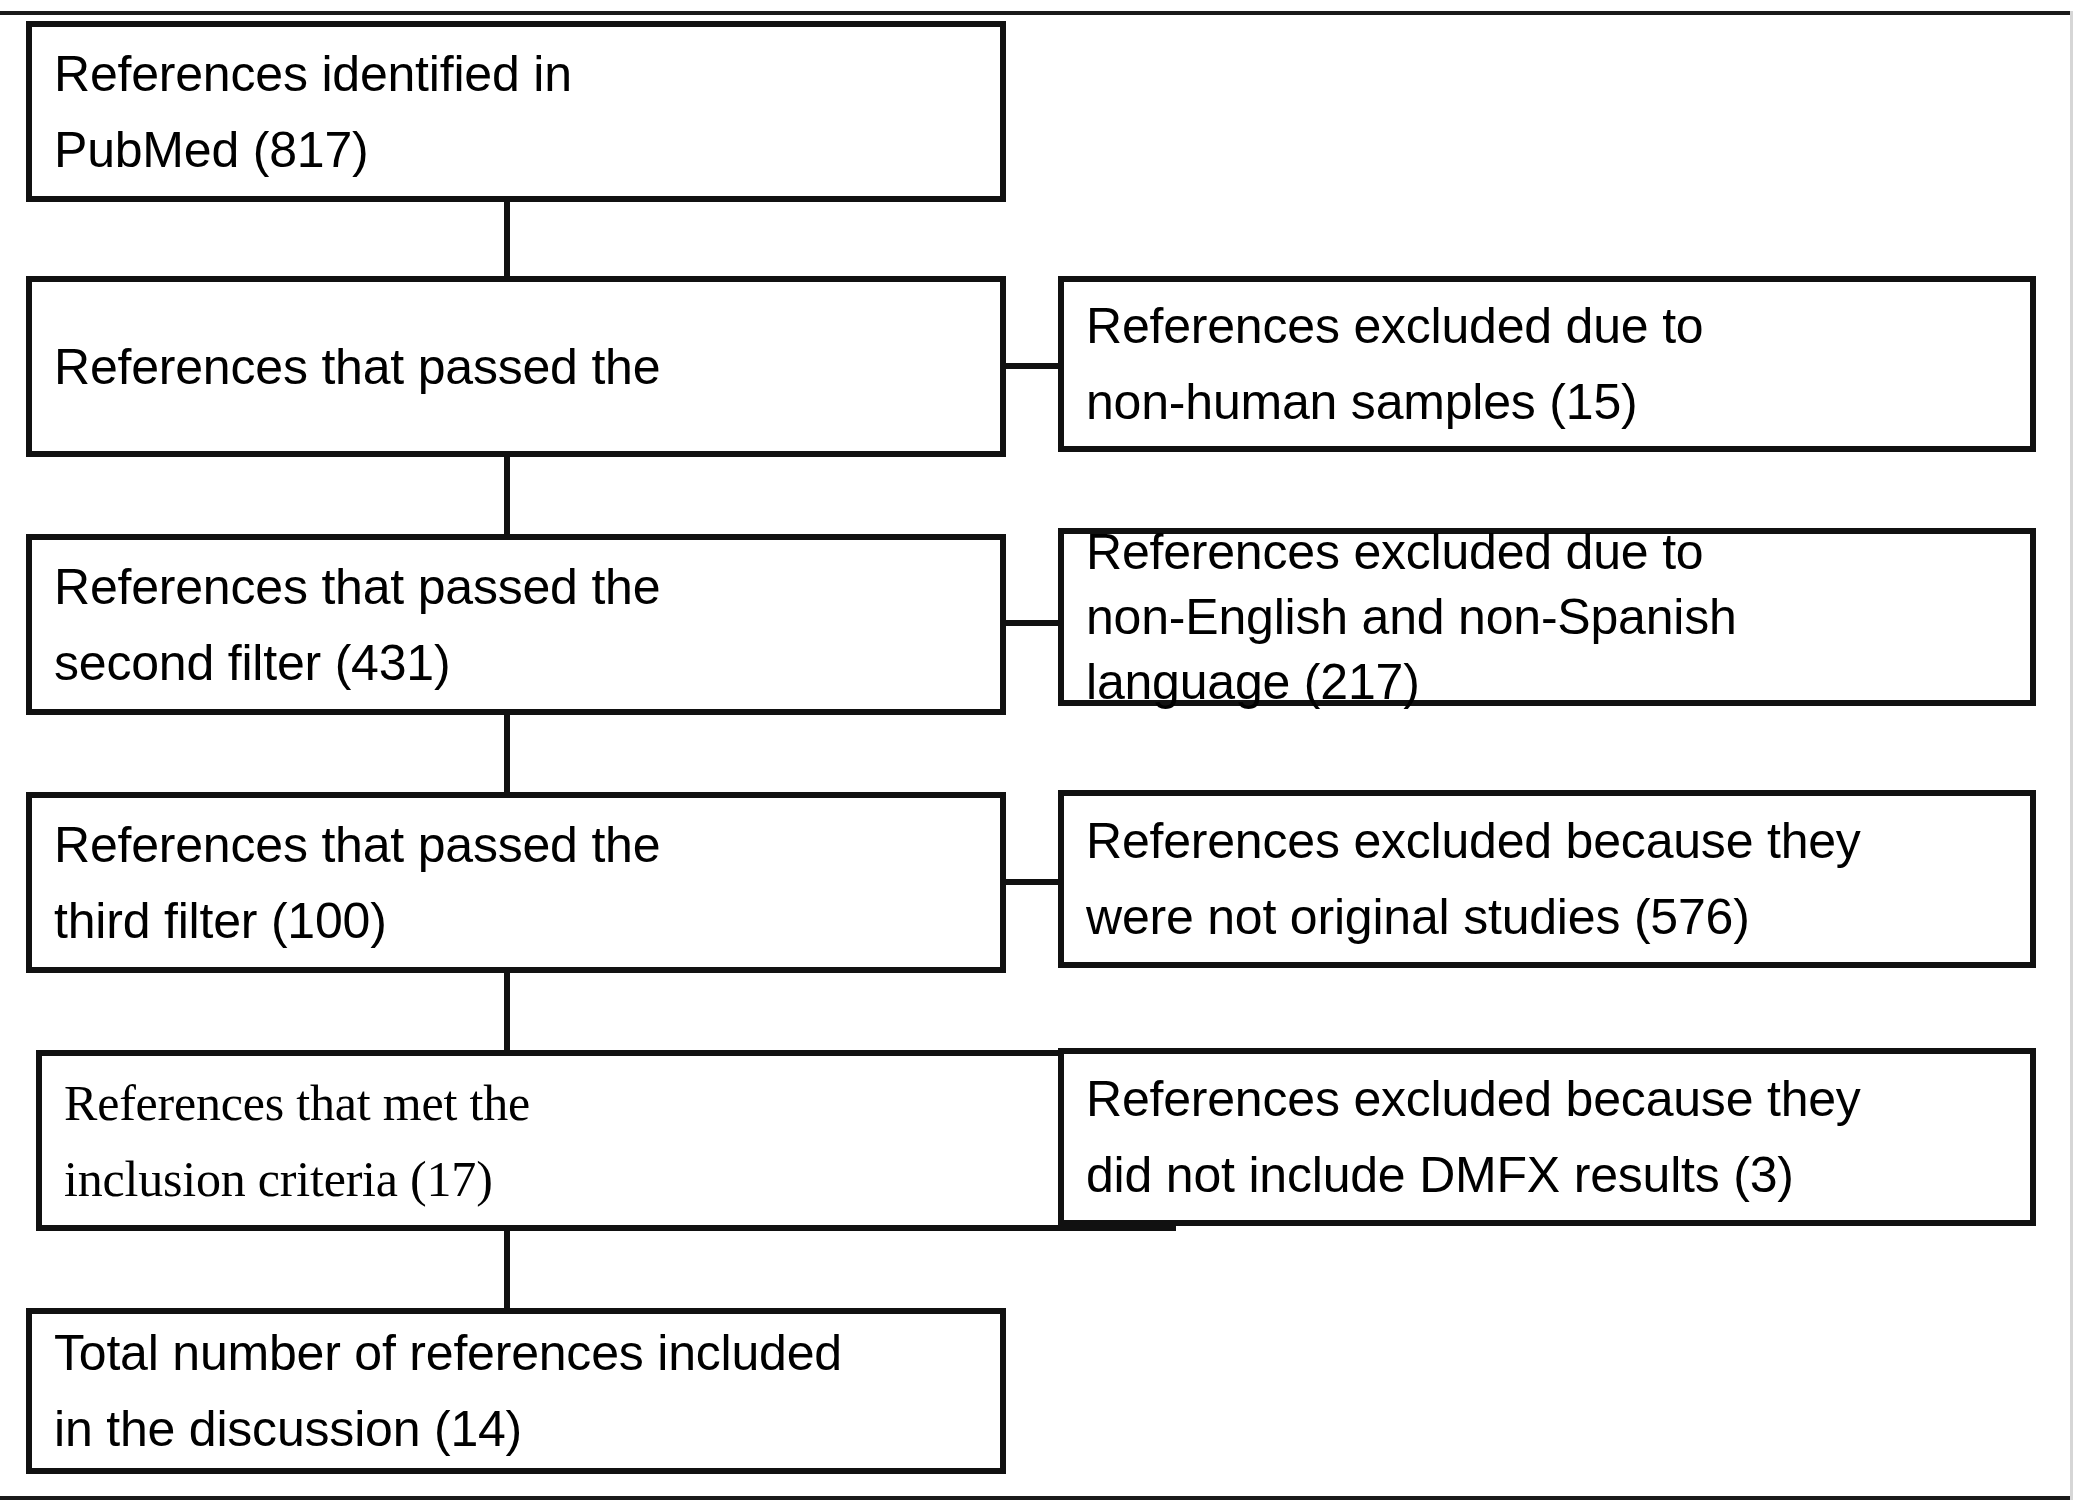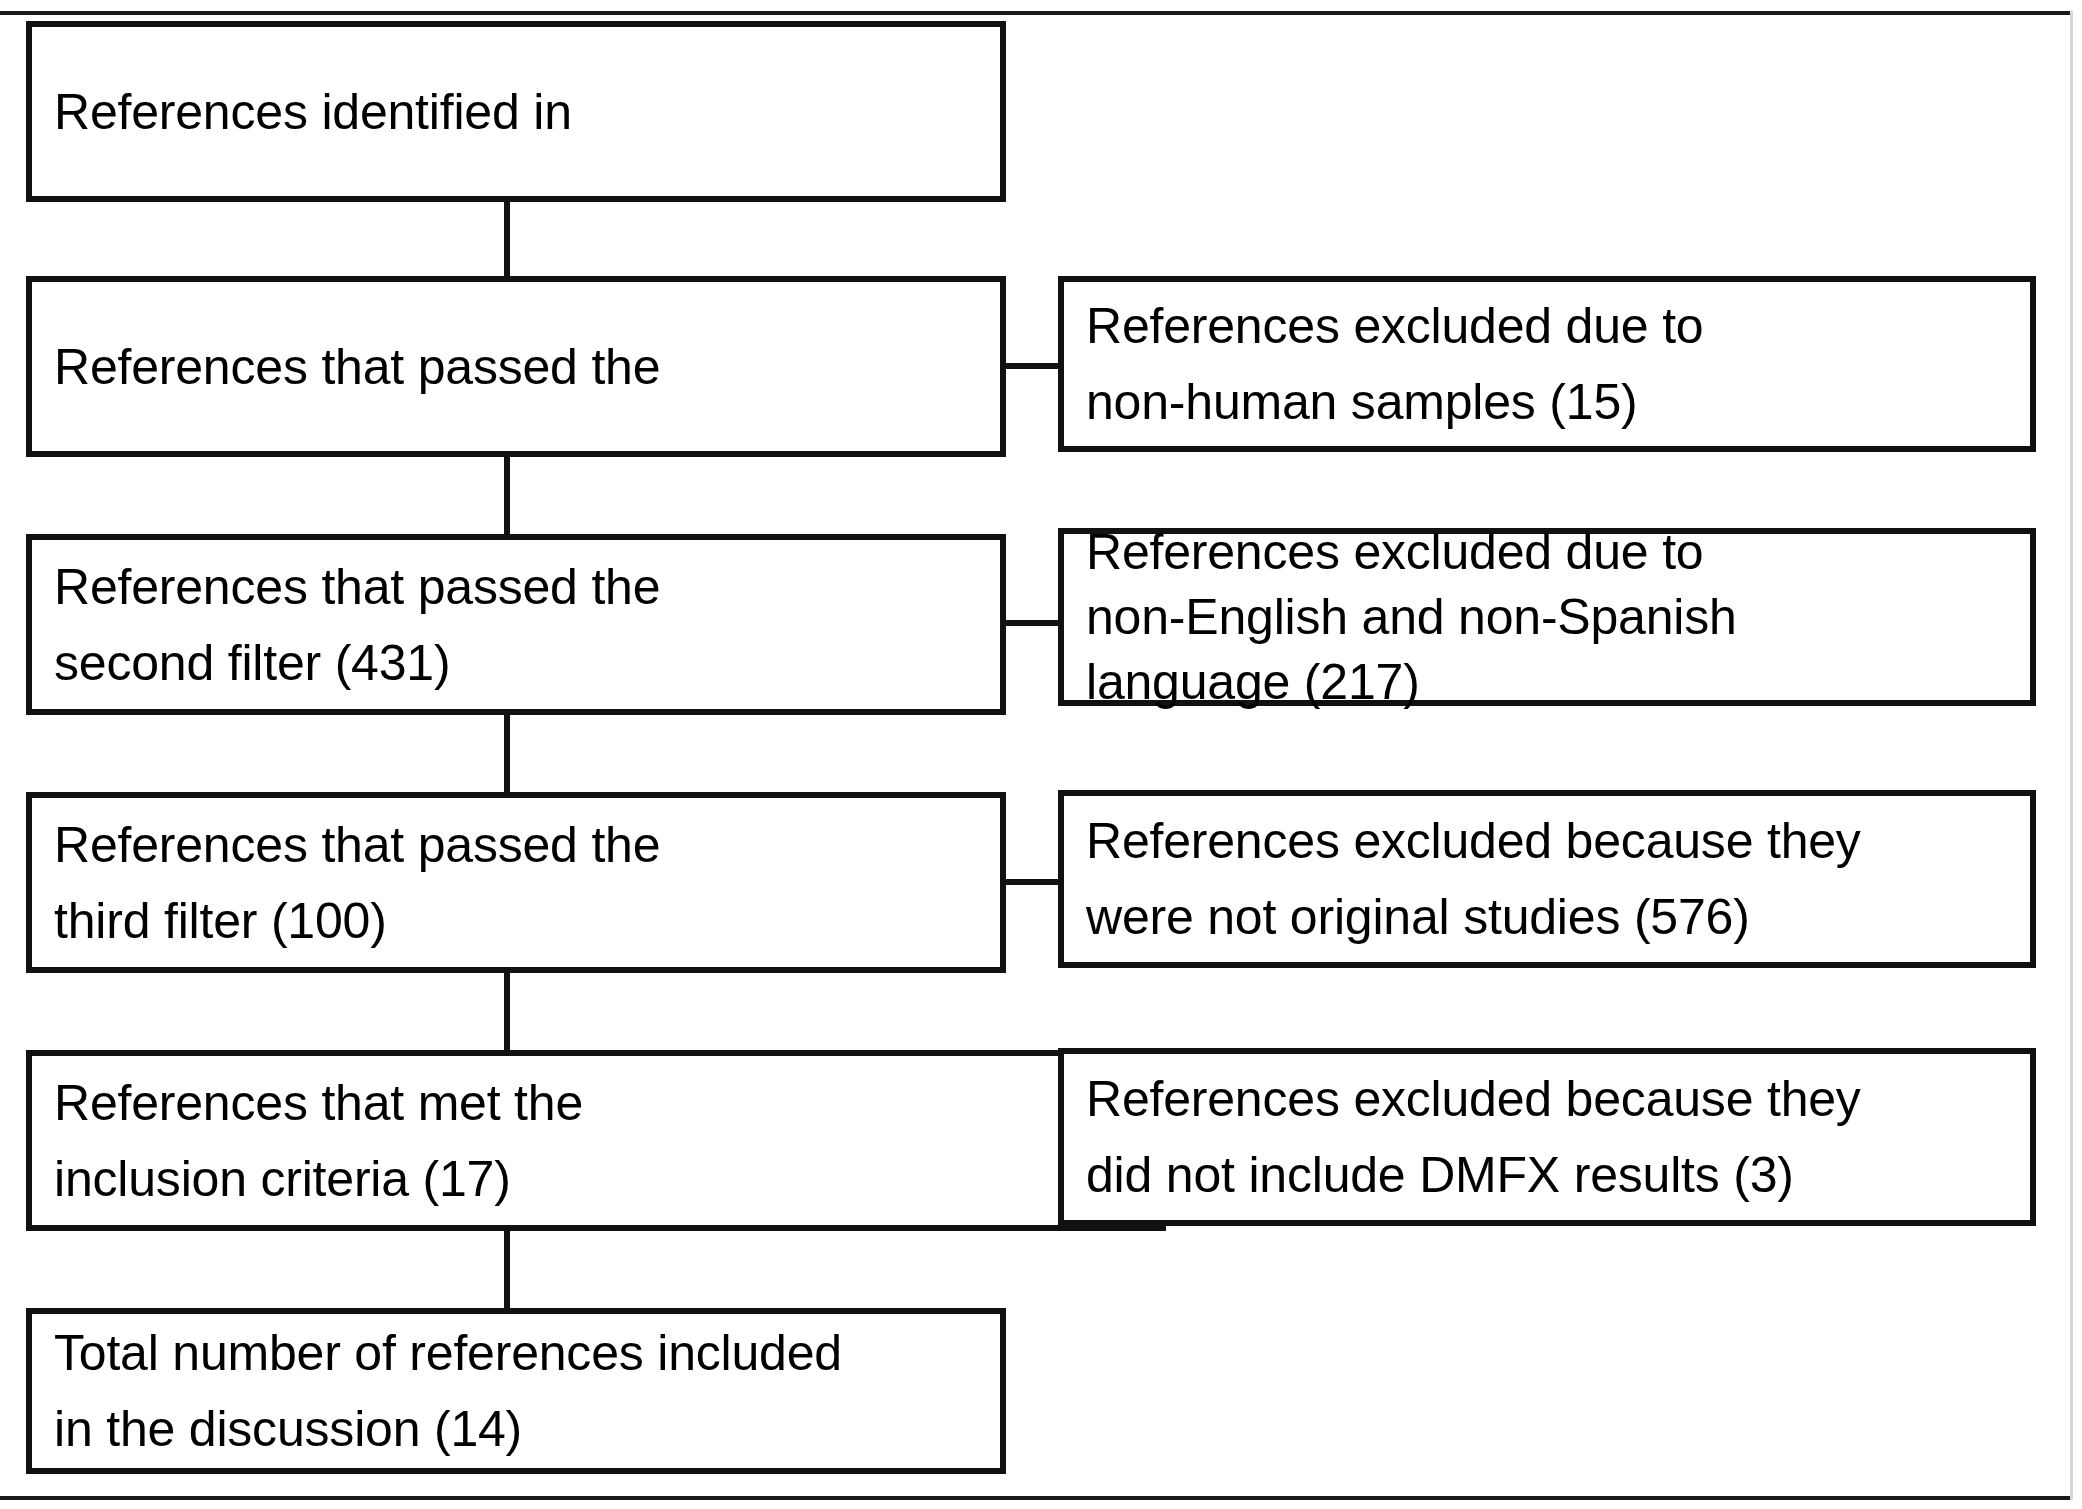--- a/index.html
+++ b/index.html
@@ -76,37 +76,38 @@
   <div class="connector vertical" style="left:504px; top:972px; height:78px;"></div>
   <div class="connector vertical" style="left:504px; top:1230px; height:78px;"></div>
 
   <div class="connector horizontal" style="left:1000px; top:363px; width:62px;"></div>
   <div class="connector horizontal" style="left:1000px; top:620px; width:62px;"></div>
   <div class="connector horizontal" style="left:1000px; top:879px; width:62px;"></div>
   <div class="connector horizontal" style="left:1000px; top:1137px; width:62px;"></div>
 
   <div class="flow-box" style="left:26px; top:21px; width:980px; height:181px;">
     <span class="line">References identified in</span>
+    <span class="line">PubMed (817)</span>
   </div>
 
   <div class="flow-box" style="left:26px; top:276px; width:980px; height:181px;">
     <span class="line">References that passed the</span>
   </div>
 
   <div class="flow-box" style="left:26px; top:534px; width:980px; height:181px;">
     <span class="line">References that passed the</span>
     <span class="line">second filter (431)</span>
   </div>
 
   <div class="flow-box" style="left:26px; top:792px; width:980px; height:181px;">
     <span class="line">References that passed the</span>
     <span class="line">third filter (100)</span>
   </div>
 
-  <div class="flow-box" style="left:26px; top:1050px; width:1140px; height:181px;">
+  <div class="flow-box" style="left:36px; top:1050px; width:1140px; height:181px;font-family:Liberation Serif, serif;">
     <span class="line">References that met the</span>
     <span class="line">inclusion criteria (17)</span>
   </div>
 
   <div class="flow-box" style="left:26px; top:1308px; width:980px; height:166px;">
     <span class="line">Total number of references included</span>
     <span class="line">in the discussion (14)</span>
   </div>
 
   <div class="flow-box" style="left:1058px; top:276px; width:978px; height:176px;">

